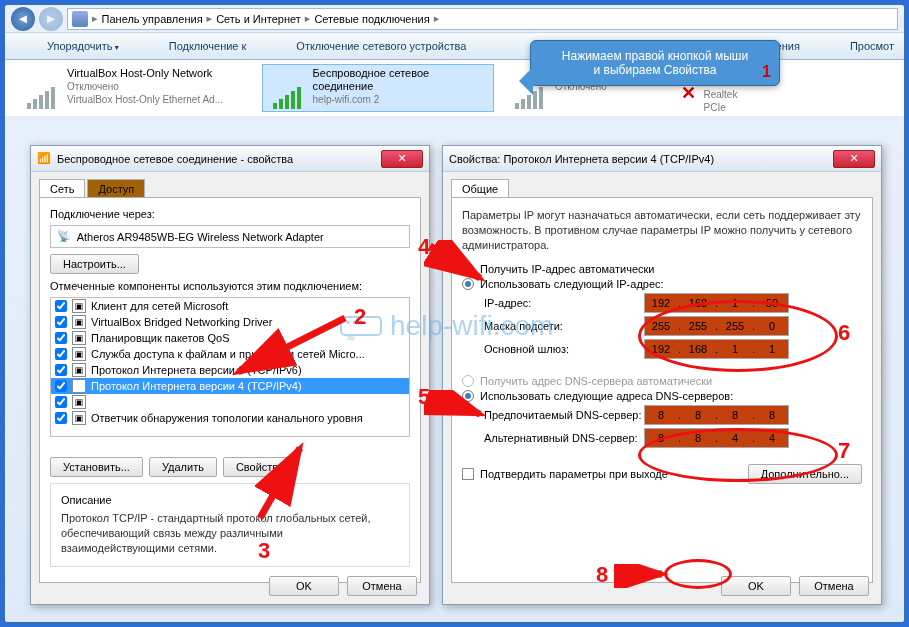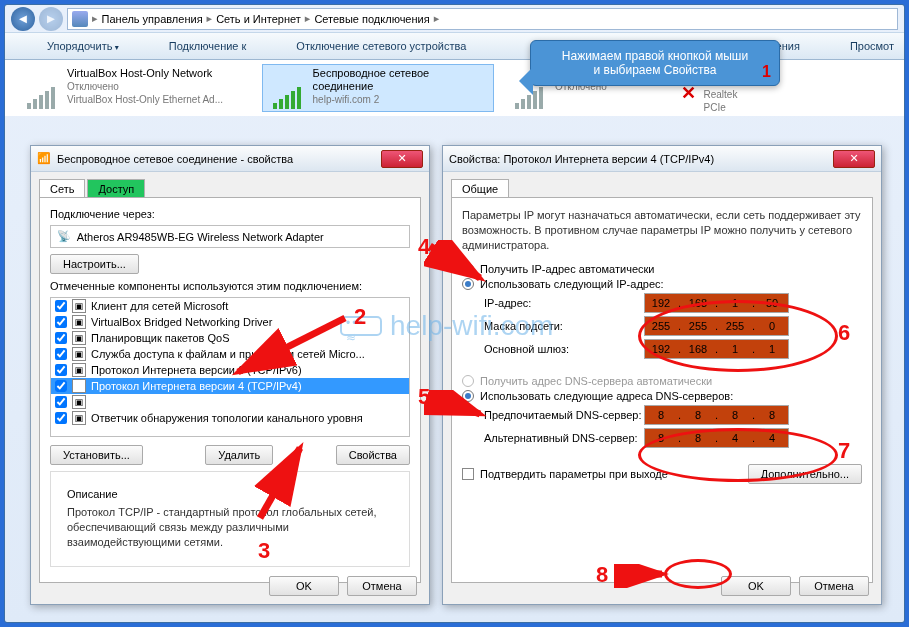--- a/index.html
+++ b/index.html
@@ -38,35 +38,35 @@
 .dialog { position:absolute; background:#f0f0f0; border:1px solid #8aa0b8; box-shadow:2px 2px 8px rgba(0,0,0,.3); }
 .dlg-title { height:26px; background:linear-gradient(#fbfcfd,#dce6f0); border-bottom:1px solid #c0cfde; display:flex; align-items:center; padding:0 6px; gap:6px; font-size:11px; }
 .dlg-title .cls { margin-left:auto; width:42px; height:18px; background:linear-gradient(#e57,#c23); border:1px solid #921; border-radius:2px; color:#fff; text-align:center; font-size:11px; line-height:15px; }
 .dlg-title .ico { width:14px; height:14px; }
 
 .dlg1 { top:145px; left:30px; width:400px; height:460px; }
 .dlg2 { top:145px; left:442px; width:440px; height:460px; }
 
 .tabs { margin:6px 8px 0; display:flex; }
 .tab { background:#fff; border:1px solid #b0b0b0; border-bottom:none; padding:3px 10px; font-size:11px; margin-right:2px; position:relative; top:1px; }
-.tab.inactive { background:#22c55e; }
+.tab.inactive { background:#a16207; }
 .tab-body { background:#fff; border:1px solid #b0b0b0; margin:0 8px 8px; padding:10px; height:calc(100% - 72px); position:relative; }
 
 .lbl { font-size:11px; margin-bottom:5px; }
 .inset { border:1px solid #bfbfbf; background:#fff; padding:4px 6px; font-size:11px; display:flex; align-items:center; gap:6px; }
 .btn { background:linear-gradient(#fbfbfb,#e2e2e2); border:1px solid #aaa; border-radius:2px; padding:3px 12px; font-size:11px; cursor:default; }
 .btn-row { display:flex; gap:6px; justify-content:flex-start; margin-top:6px; }
 
 .complist { border:1px solid #bfbfbf; background:#fff; height:140px; margin-top:4px; overflow:hidden; }
 .complist .row { display:flex; align-items:center; gap:5px; padding:1px 4px; font-size:11px; }
 .complist .row.sel { background:#3399ff; color:#fff; }
 .complist input[type=checkbox] { width:12px; height:12px; }
 .complist .ico { width:14px; height:14px; background:#fff; border:1px solid #888; display:inline-block; font-size:9px; text-align:center; line-height:12px; }
 
-.group { border:1px solid #dcdcdc; margin:6px 0; padding:16px; font-size:11px; }
+.group { border:1px solid #dcdcdc; margin:6px 0; padding:10px; font-size:11px; }
 .desc { font-size:11px; color:#333; line-height:1.35; }
 
 .radio-row { display:flex; align-items:center; gap:6px; margin:3px 0; font-size:11px; }
 .radio-row.disabled { color:#9a9a9a; }
 .radio { width:12px; height:12px; border:1px solid #777; border-radius:50%; display:inline-flex; align-items:center; justify-content:center; }
 .radio.on::after { content:""; width:6px; height:6px; border-radius:50%; background:#3b7cc7; }
 .radio.off-dis { border-color:#bbb; }
 
 .ip-grid { margin-left:22px; }
 .ip-grid .r { display:flex; align-items:center; margin:3px 0; }
@@ -233,21 +233,21 @@
       <div class="row">
           <input type="checkbox" checked="" style="">
           <span class="ico">▣</span>
         </div>
       <div class="row">
           <input type="checkbox" checked="" style="">
           <span class="ico">▣</span>
           <span>Ответчик обнаружения топологии канального уровня</span>
         </div>
     </div>
-    <div class="btn-row" style="justify-content:space-between;margin-top:8px">
+    <div class="btn-row" style="margin-top:20px">
       <button class="btn">Установить...</button>
       <button class="btn">Удалить</button>
       <button class="btn">Свойства</button>
     </div>
     <div class="group">
       <div class="lbl">Описание</div>
       <div class="desc">Протокол TCP/IP - стандартный протокол глобальных сетей, обеспечивающий связь между различными взаимодействующими сетями.</div>
     </div>
   </div>
   <div class="dlg-footer">

